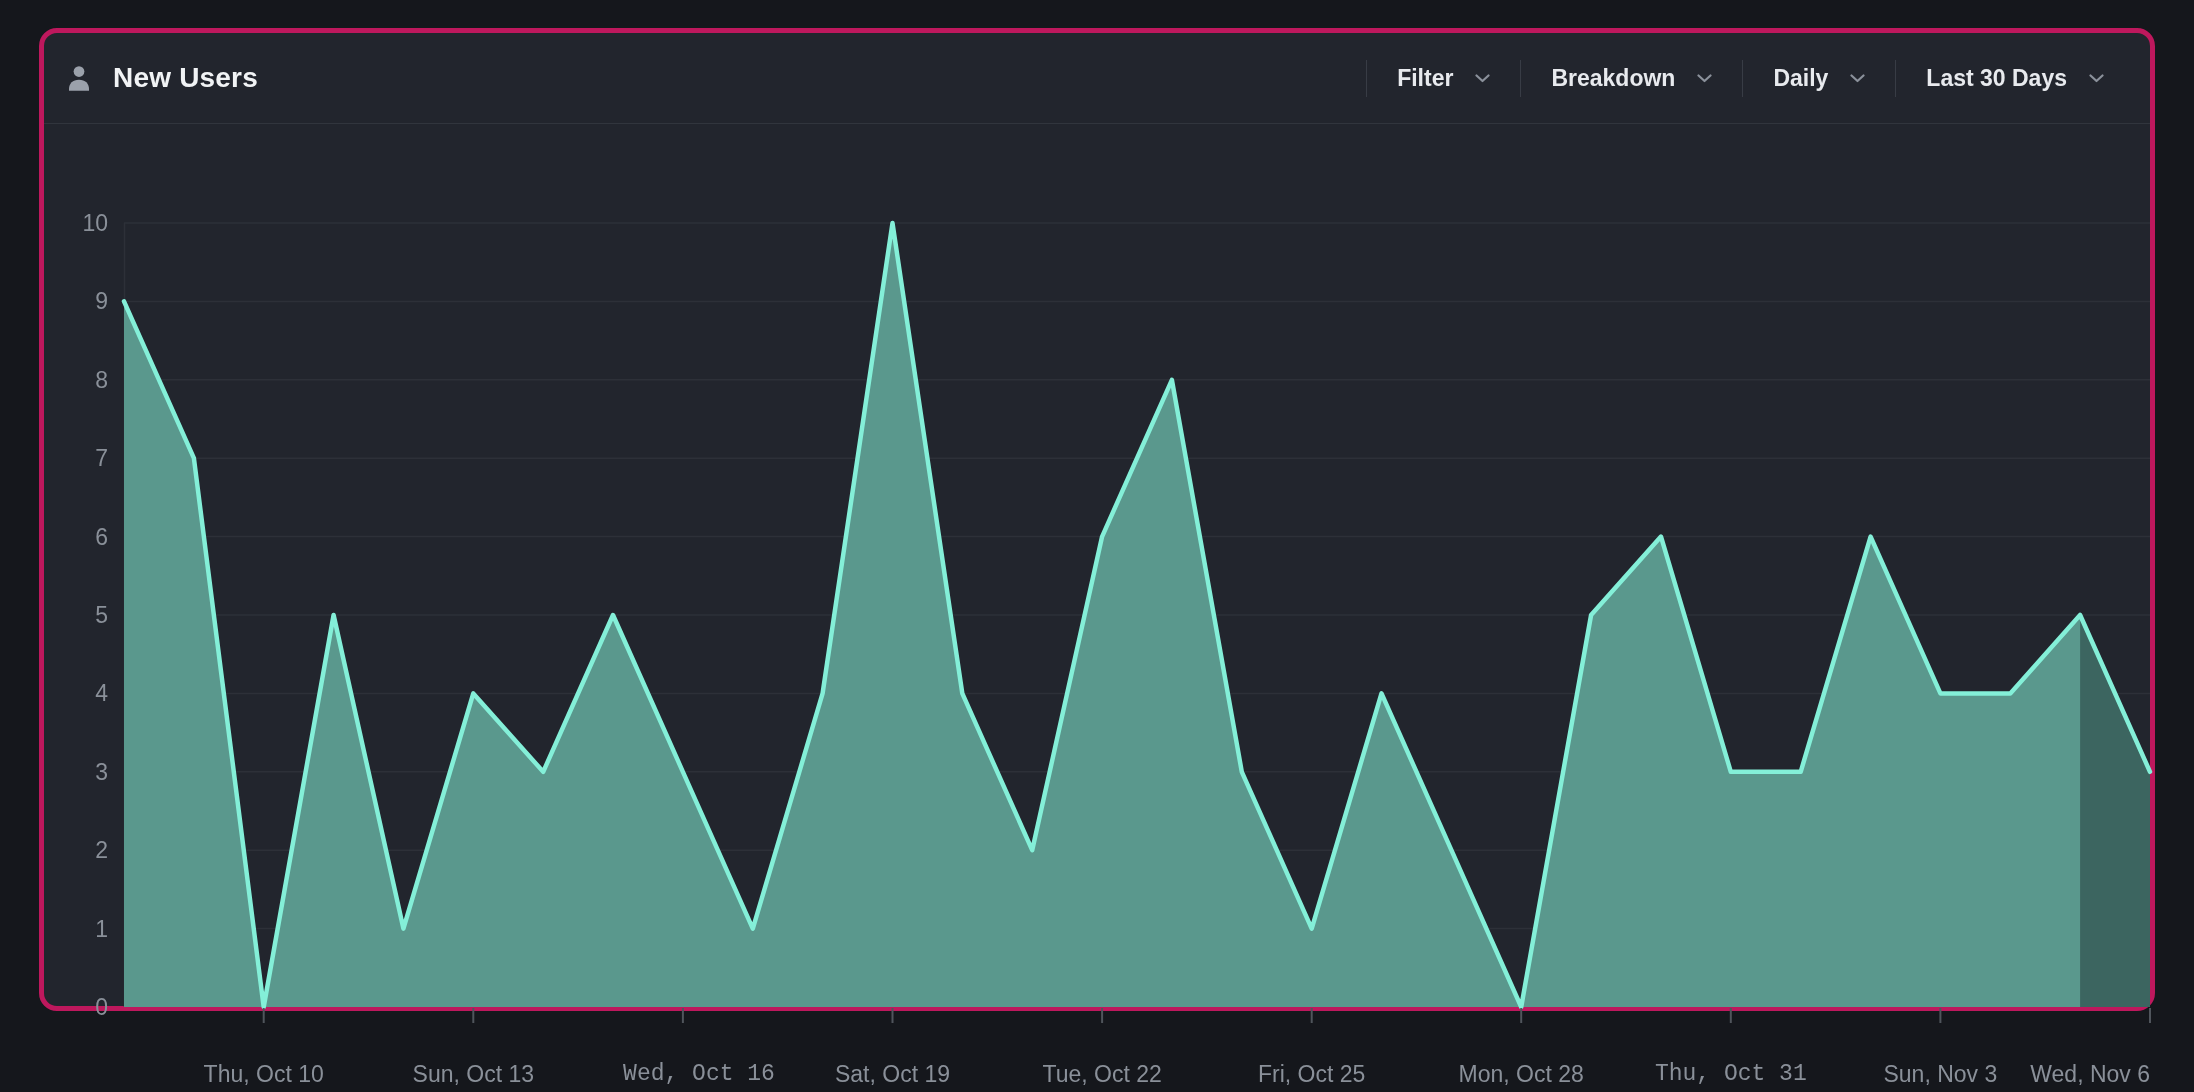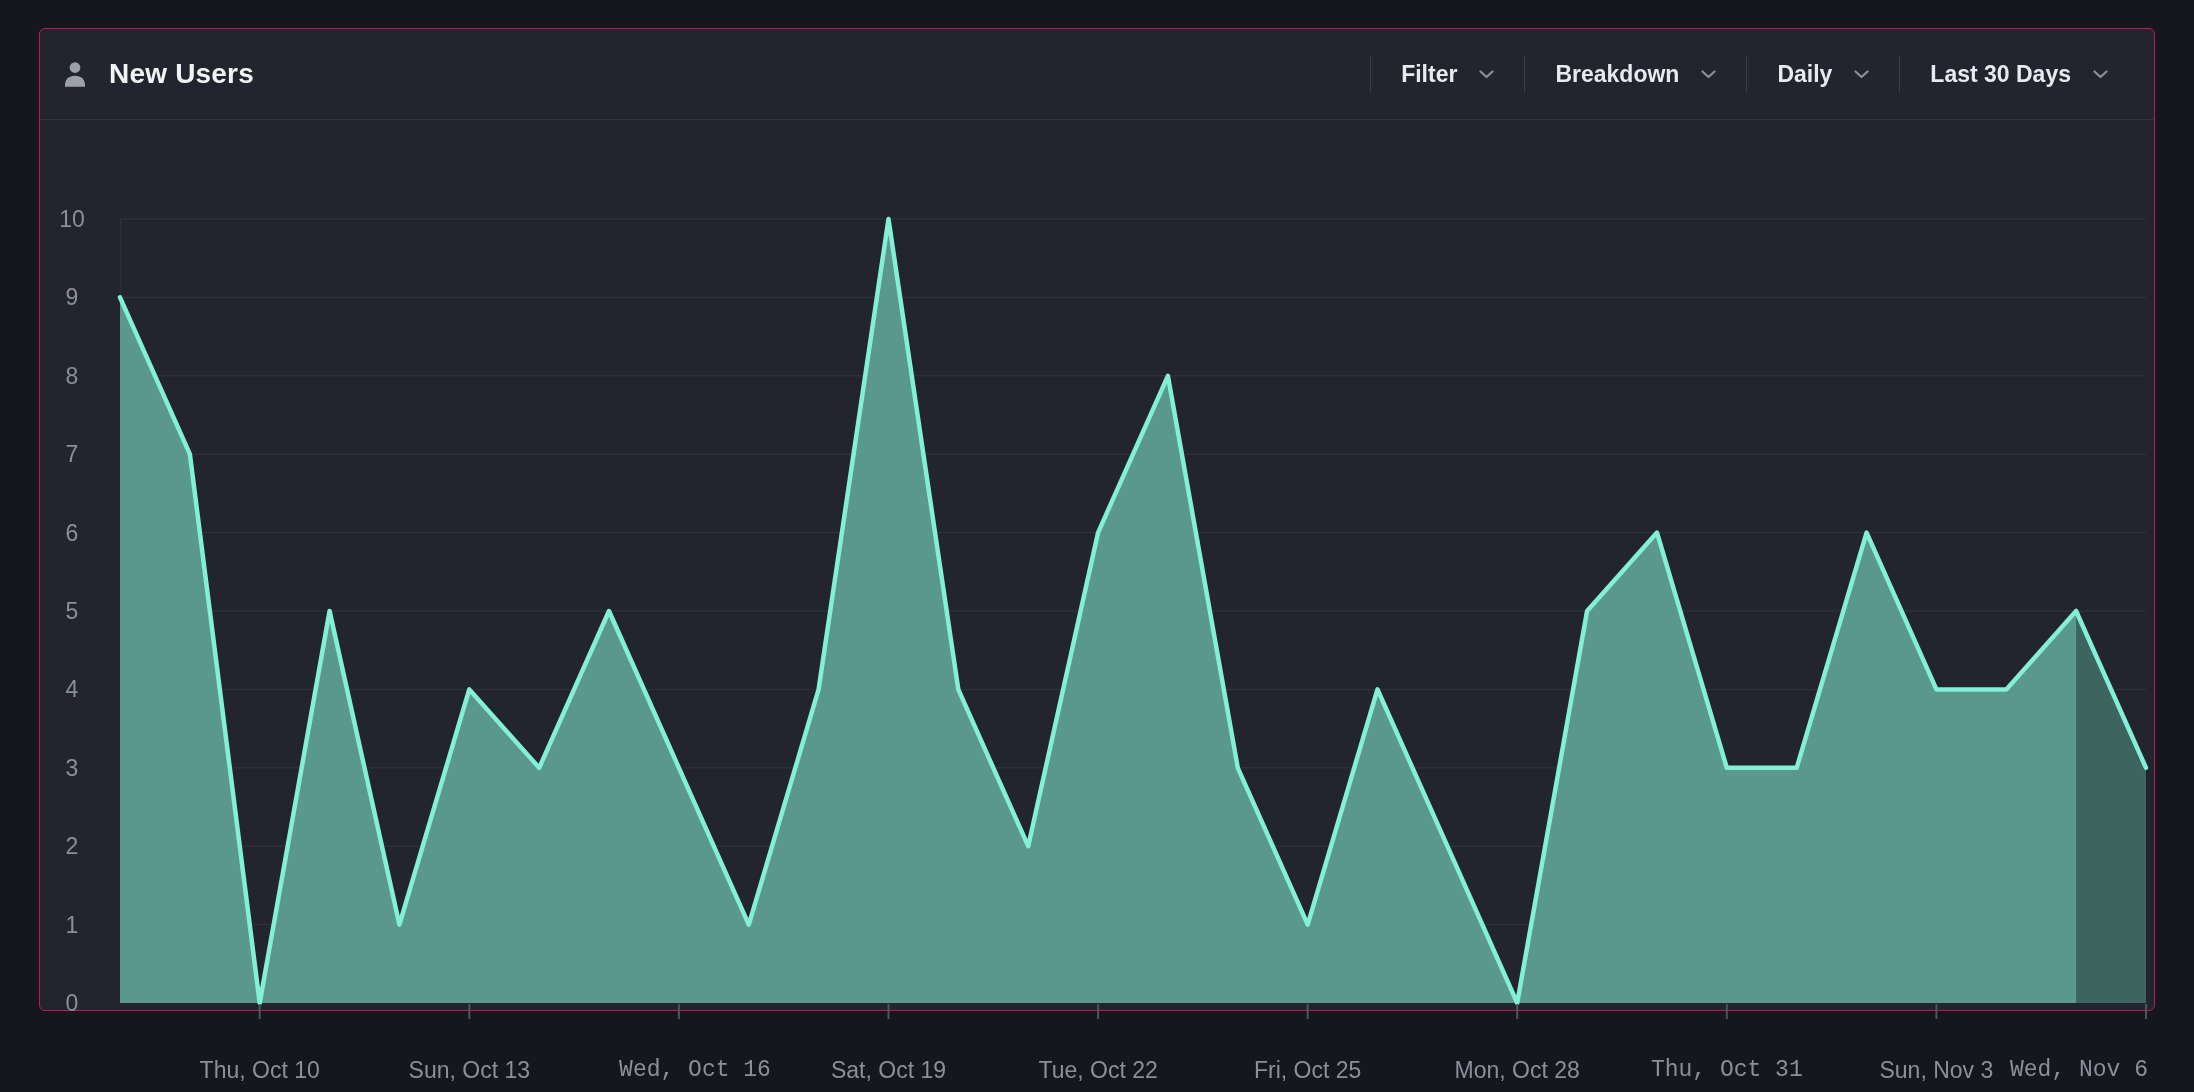--- a/index.html
+++ b/index.html
@@ -3,21 +3,21 @@
 <meta charset="utf-8">
 <style>
   html,body{margin:0;padding:0;}
   body{
     width:2194px;height:1092px;position:relative;overflow:hidden;
     background:#15171c;
     font-family:"Liberation Sans", sans-serif;
   }
   .card{
     position:absolute;left:39px;top:28px;width:2116px;height:983px;
-    background:#22252d;border:1px solid #be185d;border-radius:6px;
+    background:#22252d;border:5px solid #be185d;border-radius:18px;
     box-sizing:border-box;
   }
   .widget-header{
     height:91px;display:flex;align-items:center;justify-content:space-between;
     border-bottom:1px solid #31353d;padding:0 16px 0 20px;box-sizing:border-box;
   }
   .header-left{display:flex;align-items:center;gap:19px;}
   .person-icon{width:30px;height:30px;display:flex;align-items:center;justify-content:center;}
   .widget-title{font-size:28px;font-weight:700;color:#f1f3f5;letter-spacing:.2px;}
   .controls{display:flex;align-items:center;height:100%;}
@@ -28,21 +28,21 @@
   .vsep{width:1px;height:37px;background:#383c45;}
   .sub-row{
     height:99px;display:flex;align-items:center;justify-content:space-between;
     padding:0 20px 0 17px;box-sizing:border-box;
   }
   .muted{color:#999fa8;font-size:24px;}
   .picker{display:flex;align-items:center;gap:12px;font-size:24px;cursor:pointer;}
   .picker .strong{color:#eef0f3;font-weight:700;margin-left:3px;}
   .chev{flex:0 0 auto;display:block;}
   .ylab{
-    position:absolute;left:0;width:64px;text-align:center;
+    position:absolute;left:0;width:64px;text-align:right;
     font-size:23px;color:#8a9099;transform:translateY(-50%);
   }
   .xlab{
     position:absolute;top:1020px;font-size:23px;color:#8a9099;
     transform:translateX(-50%);white-space:nowrap;margin-top:8px;
   }
   .xlab.anchor-right{transform:none;}
 </style>
 </head>
 <body>
@@ -131,14 +131,14 @@
     <div class="ylab" style="top: 190px;">10</div>
     <div class="xlab" style="left: 219.7px;">Thu, Oct 10</div>
     <div class="xlab" style="left: 429.3px;">Sun, Oct 13</div>
     <div class="xlab" style="left: 655px; font-family: Liberation Mono, monospace;">Wed, Oct 16</div>
     <div class="xlab" style="left: 848.5px;">Sat, Oct 19</div>
     <div class="xlab" style="left: 1058.1px;">Tue, Oct 22</div>
     <div class="xlab" style="left: 1267.7px;">Fri, Oct 25</div>
     <div class="xlab" style="left: 1477.2px;">Mon, Oct 28</div>
     <div class="xlab" style="left: 1686.8px; font-family: Liberation Mono, monospace;">Thu, Oct 31</div>
     <div class="xlab" style="left: 1896.4px;">Sun, Nov 3</div>
-    <div class="xlab anchor-right" style="right: 6px; font-family: Liberation Mono, monospace;">Wed, Nov 6</div>
+    <div class="xlab anchor-right" style="right: 0;">Wed, Nov 6</div>
   </div>
 
 </body></html>

